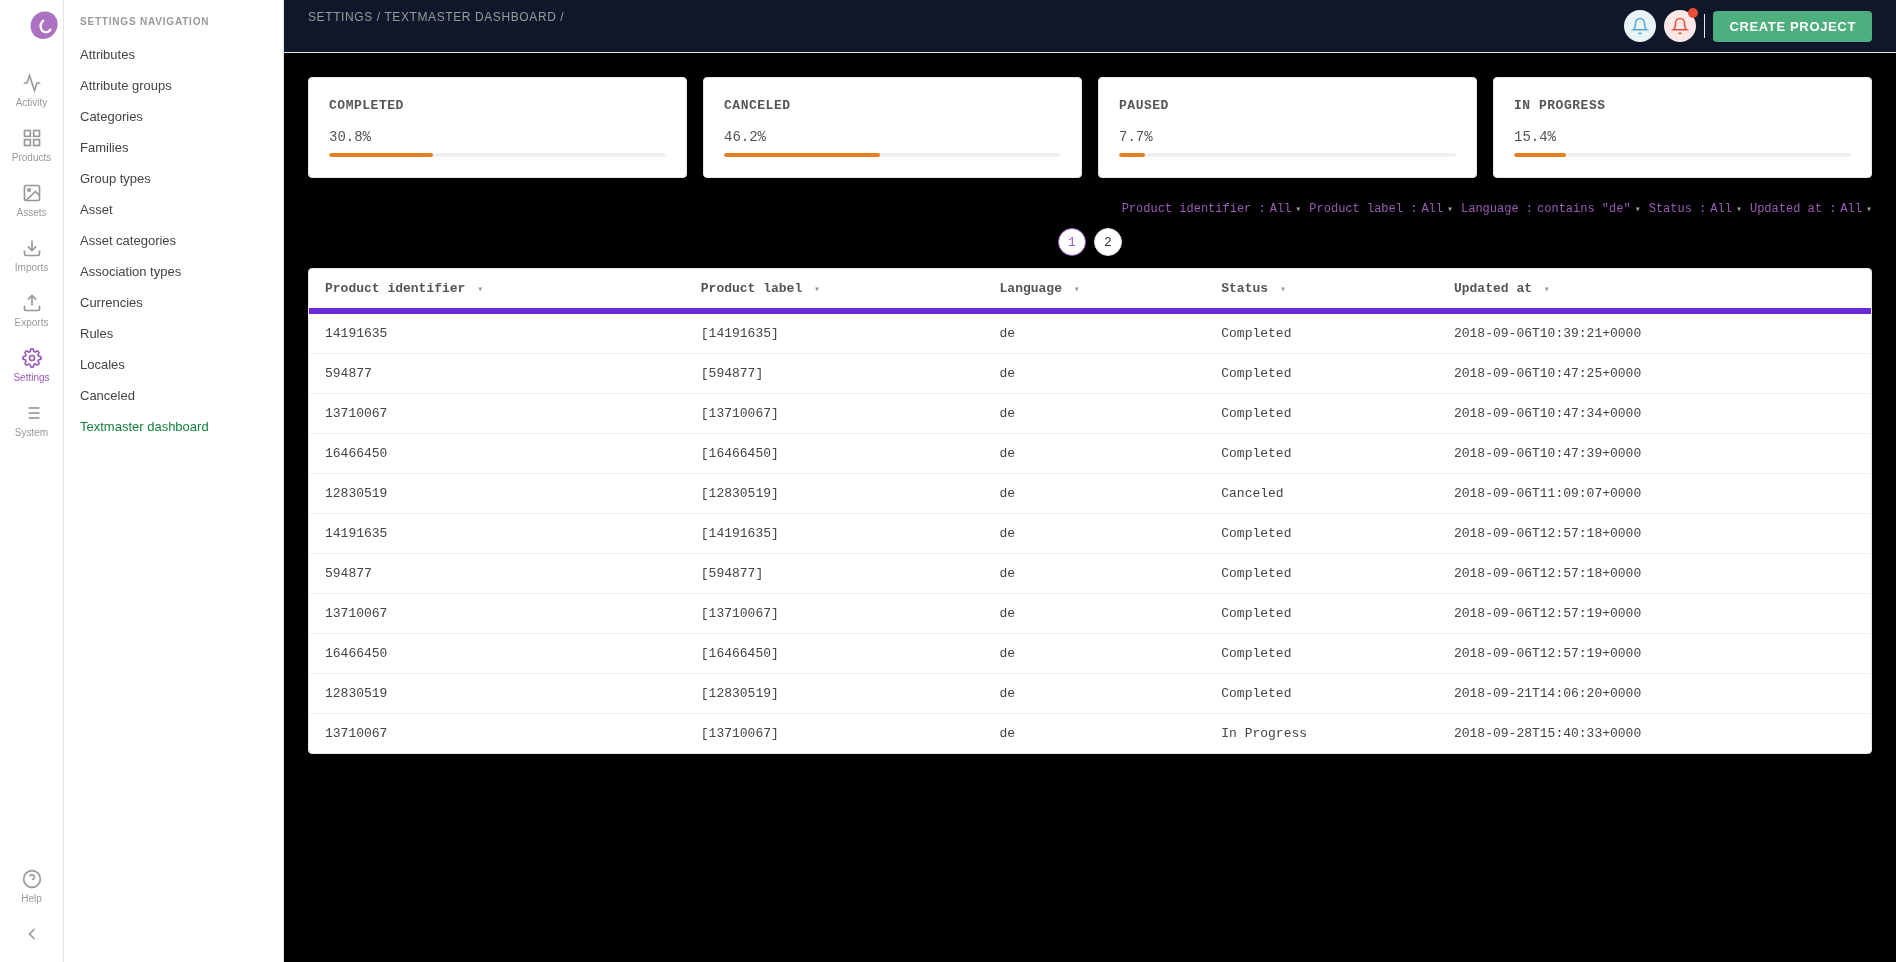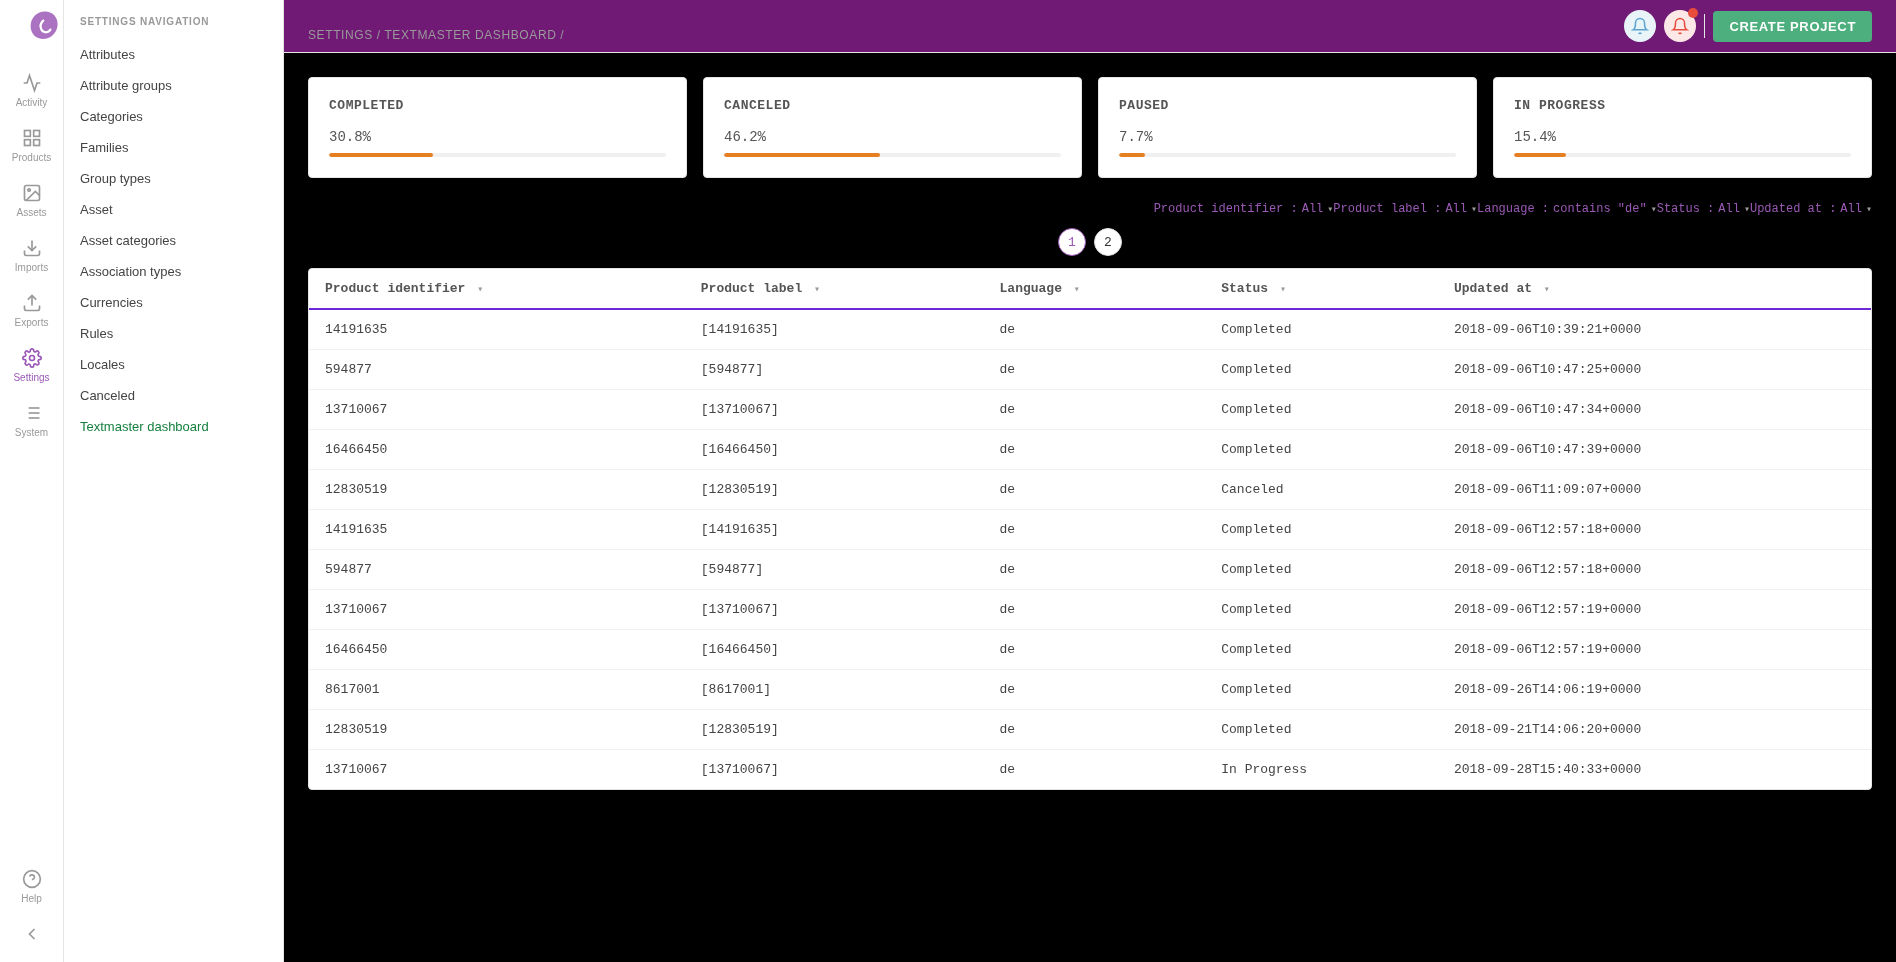--- a/index.html
+++ b/index.html
@@ -59,24 +59,24 @@
     .main {
       flex: 1;
       display: flex;
       flex-direction: column;
       overflow: hidden;
     }
 
     
     .topbar {
       display: flex;
-      align-items: flex-end;
+      align-items: flex-start;
       justify-content: space-between;
       padding: 10px 24px;
-      background: #701a75;
+      background: #0f172a;
       border-bottom: 1px solid #e5e5e5;
       min-height: 52px;
     }
     .breadcrumb {
       font-size: 12px;
       color: #999;
       text-transform: uppercase;
       letter-spacing: 0.05em;
     }
     .topbar-actions { display: flex; align-items: center; gap: 8px; }
@@ -153,21 +153,21 @@
     .progress-bar-fill {
       height: 100%;
       border-radius: 2px;
     }
 
     
     .filters-row {
       display: flex;
       align-items: center;
       justify-content: flex-end;
-      gap: 0;
+      gap: 8px;
       margin-bottom: 12px;
       flex-wrap: wrap;
     }
     .filter-chip {
       font-size: 12px;
       color: #666;
       cursor: pointer;
       display: flex;
       align-items: center;
       gap: 4px;
@@ -197,21 +197,21 @@
     }
 
     
     .table-container {
       background: #fff;
       border: 1px solid #e5e5e5;
       border-radius: 4px;
       overflow: hidden;
     }
     table { width: 100%; border-collapse: collapse; }
-    thead tr { border-bottom: 2px solid #6d28d9; }
+    thead tr { border-bottom: 6px solid #6d28d9; }
     th {
       padding: 12px 16px;
       text-align: left;
       font-size: 13px;
       font-weight: 600;
       color: #555;
       white-space: nowrap;
     }
     th .sort-icon { font-size: 10px; color: #999; margin-left: 4px; }
     td {
@@ -506,27 +506,20 @@
               <td>2018-09-06T12:57:19+0000</td>
             </tr>
             <tr>
               <td>16466450</td>
               <td>[16466450]</td>
               <td>de</td>
               <td>Completed</td>
               <td>2018-09-06T12:57:19+0000</td>
             </tr>
             <tr>
-              <td>8617001</td>
-              <td>[8617001]</td>
-              <td>de</td>
-              <td>Completed</td>
-              <td>2018-09-26T14:06:19+0000</td>
-            </tr>
-            <tr>
               <td>12830519</td>
               <td>[12830519]</td>
               <td>de</td>
               <td>Completed</td>
               <td>2018-09-21T14:06:20+0000</td>
             </tr>
             <tr>
               <td>13710067</td>
               <td>[13710067]</td>
               <td>de</td>

